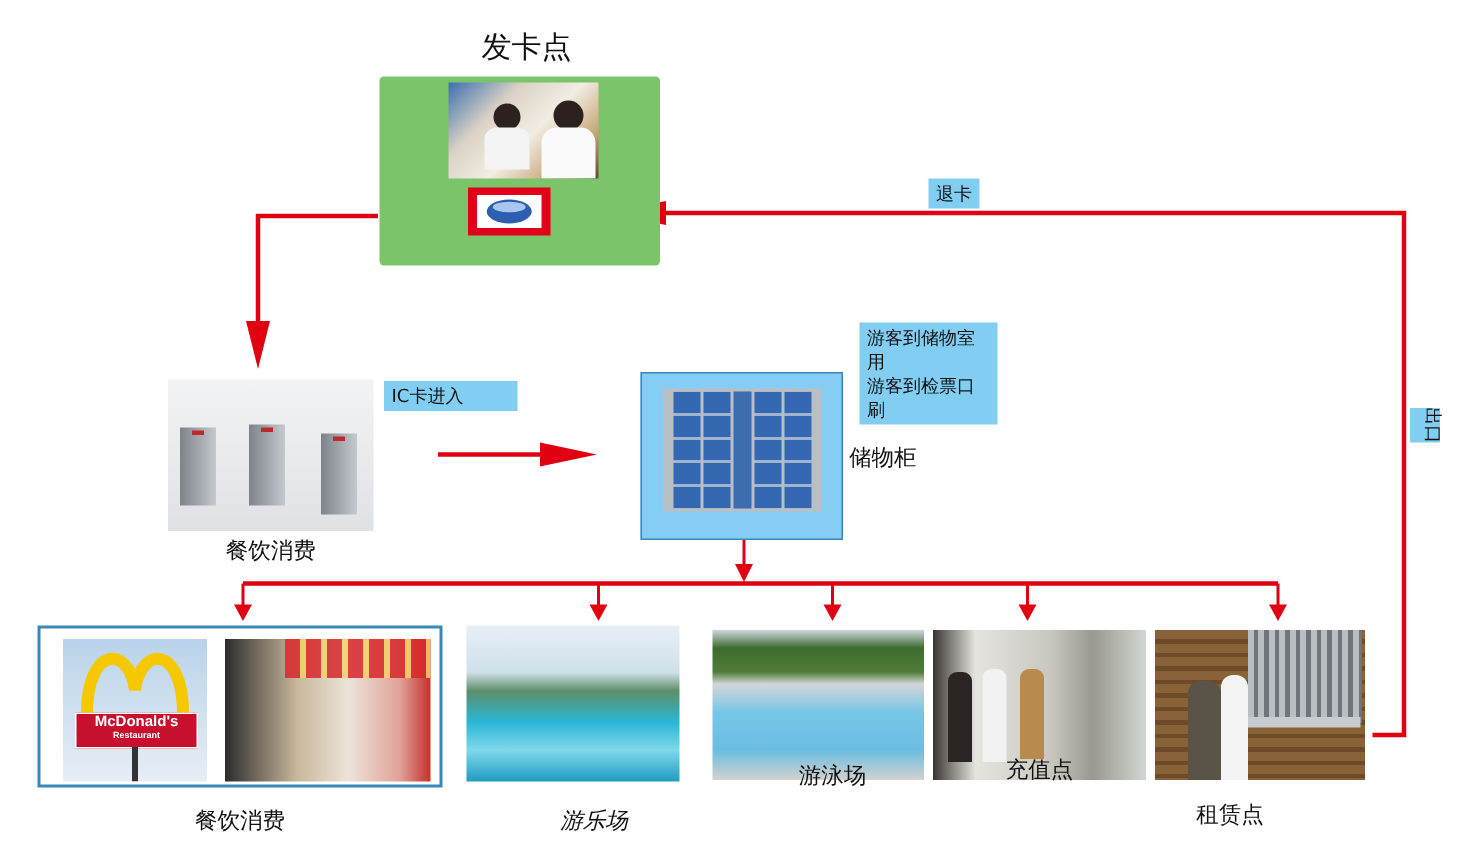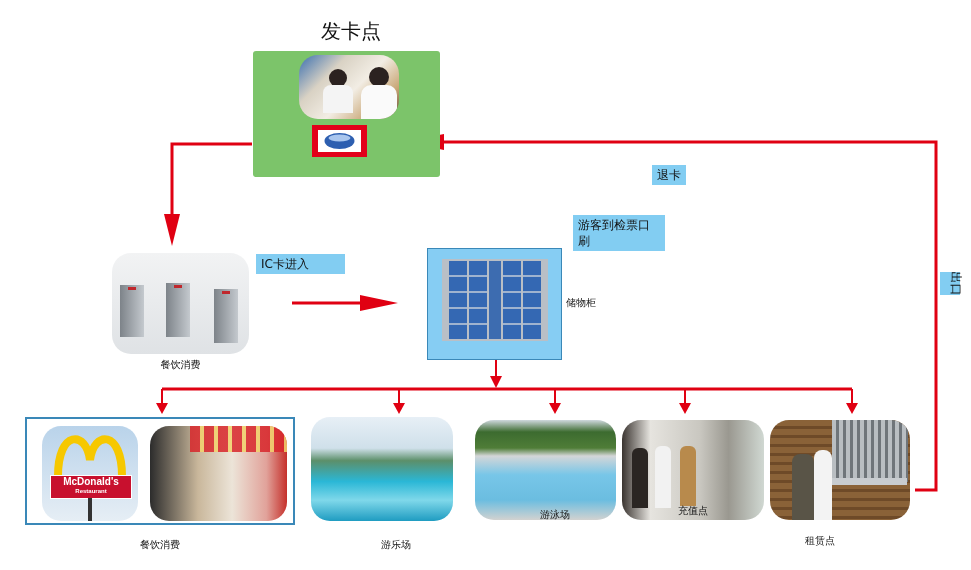--- a/index.html
+++ b/index.html
@@ -1,22 +1,22 @@
 <!DOCTYPE html>
 <html><head>
 <meta charset="utf-8">
 <style>
   html, body { margin:0; padding:0; }
   body { width:971px; height:570px; background:#ffffff; position:relative; overflow:hidden;
          font-family:"DejaVu Sans","Liberation Sans",sans-serif; color:#111; }
   .abs { position:absolute; }
   .title { font-size:20px; }
-  .label { font-size:10px; text-align:center; }
+  .label { font-size:15px; text-align:center; }
   .note { background:#82cdf2; font-size:12px; line-height:16px; padding:2px 5px; color:#111; }
-  .photo { overflow:hidden;border-radius:19px; }
+  .photo { overflow:hidden; }
   svg.arrows { position:absolute; left:0; top:0; }
 </style>
 </head>
 <body>
 
 <svg class="arrows" width="971" height="570">
   <defs>
     <marker id="ah" markerWidth="8" markerHeight="8" refX="4" refY="4" orient="auto" markerUnits="userSpaceOnUse">
       <path d="M0,0 L8,4 L0,8 Z" fill="#e00012"></path>
     </marker>
@@ -60,21 +60,21 @@
   <div class="abs" style="left:59px;top:74px;width:55px;height:32px;background:#e2001a;">
     <div class="abs" style="left:6px;top:5px;width:43px;height:22px;background:#fff;">
       <svg width="43" height="22">
         <ellipse cx="21.5" cy="11" rx="15" ry="8" fill="#2d5fb0"></ellipse>
         <ellipse cx="21.5" cy="8" rx="11" ry="3.5" fill="#a9c6ee"></ellipse>
       </svg>
     </div>
   </div>
 </div>
 
-<div class="abs note" style="left:652px;top:119px;margin-top:46px;">退卡</div>
+<div class="abs note" style="left:619px;top:119px;">退卡</div>
 
 <div class="abs note" style="left:940px;top:272px;width:14px;padding:4px 3px;line-height:15px;text-align:center;">
   <span style="display:inline-block;transform:rotate(90deg);white-space:nowrap;">出口</span>
 </div>
 
 <div class="abs photo" style="left:112px;top:253px;width:137px;height:101px;background:linear-gradient(180deg,#f2f3f4,#dfe2e5);">
   <div class="abs" style="left:8px;top:32px;width:24px;height:52px;background:linear-gradient(90deg,#7d8389,#c4c9ce);"></div>
   <div class="abs" style="left:54px;top:30px;width:24px;height:54px;background:linear-gradient(90deg,#7d8389,#c4c9ce);"></div>
   <div class="abs" style="left:102px;top:36px;width:24px;height:54px;background:linear-gradient(90deg,#7d8389,#c4c9ce);"></div>
   <div class="abs" style="left:16px;top:34px;width:8px;height:3px;background:#c0282d;"></div>
@@ -89,20 +89,21 @@
 <div class="abs" style="left:427px;top:248px;width:133px;height:110px;background:#86cdf3;border:1px solid #3a88b8;">
   <div class="abs" style="left:14px;top:10px;width:106px;height:82px;background:#b9bfc6;">
     <div class="abs" style="left:7px;top:2px;width:18px;height:78px;background:repeating-linear-gradient(180deg,#3468b3 0 14px,#9fb3cf 14px 16px);"></div>
     <div class="abs" style="left:27px;top:2px;width:18px;height:78px;background:repeating-linear-gradient(180deg,#3468b3 0 14px,#9fb3cf 14px 16px);"></div>
     <div class="abs" style="left:47px;top:2px;width:12px;height:78px;background:#3d6cb0;"></div>
     <div class="abs" style="left:61px;top:2px;width:18px;height:78px;background:repeating-linear-gradient(180deg,#3468b3 0 14px,#9fb3cf 14px 16px);"></div>
     <div class="abs" style="left:81px;top:2px;width:18px;height:78px;background:repeating-linear-gradient(180deg,#3468b3 0 14px,#9fb3cf 14px 16px);"></div>
   </div>
 </div>
 <div class="abs note" style="left:573px;top:215px;width:82px;padding:2px 5px;">
+  <div>游客到储物室用</div>
   <div>游客到检票口刷</div>
 </div>
 <div class="abs label" style="left:566px;top:296px;">储物柜</div>
 
 <div class="abs" style="left:25px;top:417px;width:266px;height:104px;border:2px solid #3a88b8;background:#fff;">
   <div class="abs photo" style="left:15px;top:7px;width:96px;height:95px;background:linear-gradient(180deg,#b9d3ea,#e6eef5);">
     <svg class="abs" style="left:10px;top:4px;" width="76" height="48">
       <path d="M6,46 C6,0 34,0 38,30 C42,0 70,0 70,46" fill="none" stroke="#f6c800" stroke-width="8"></path>
     </svg>
     <div class="abs" style="left:8px;top:49px;width:80px;height:22px;background:#c8102e;border:1px solid #fff;color:#fff;text-align:center;font-family:'Liberation Sans',sans-serif;font-weight:bold;font-size:10px;line-height:12px;">
@@ -111,21 +112,21 @@
     </div>
     <div class="abs" style="left:46px;top:72px;width:4px;height:23px;background:#333;"></div>
   </div>
   <div class="abs photo" style="left:123px;top:7px;width:137px;height:95px;background:linear-gradient(90deg,#2c2c2c 0%,#c9b79b 35%,#ece4d8 60%,#e1a29a 85%,#c5302b 100%);">
     <div class="abs" style="left:40px;top:0;width:97px;height:26px;background:repeating-linear-gradient(90deg,#d8262b 0 10px,#f2d26b 10px 14px);opacity:.85;"></div>
   </div>
 </div>
 <div class="abs label" style="left:25px;top:538px;width:270px;">餐饮消费</div>
 
 <div class="abs photo" style="left:311px;top:417px;width:142px;height:104px;background:linear-gradient(180deg,#e7eff6 0%,#cfe0ea 30%,#5c8f6a 42%,#2ab7d6 62%,#7fd8ea 80%,#1f9cc1 100%);"></div>
-<div class="abs label" style="left:311px;top:538px;width:170px;">游乐场</div>
+<div class="abs label" style="left:311px;top:538px;width:170px;font-style:italic;">游乐场</div>
 
 <div class="abs photo" style="left:475px;top:420px;width:141px;height:100px;background:linear-gradient(180deg,#cfd8de 0%,#3c6b2f 12%,#4f7d37 28%,#d4d6d8 36%,#77c6e8 55%,#6bbde0 80%,#d2d2d0 100%);"></div>
 <div class="abs label" style="left:475px;top:508px;width:160px;">游泳场</div>
 
 <div class="abs photo" style="left:622px;top:420px;width:142px;height:100px;background:linear-gradient(90deg,#3a3430 0%,#e6e4df 20%,#c9c7c0 55%,#9a9890 75%,#d0d8d2 100%);">
   <div class="abs" style="left:10px;top:28px;width:16px;height:60px;background:#2a2522;border-radius:6px 6px 0 0;"></div>
   <div class="abs" style="left:33px;top:26px;width:16px;height:62px;background:#f2f2f2;border-radius:6px 6px 0 0;"></div>
   <div class="abs" style="left:58px;top:26px;width:16px;height:60px;background:#b88a4c;border-radius:6px 6px 0 0;"></div>
 </div>
 <div class="abs label" style="left:622px;top:504px;width:142px;">充值点</div>

